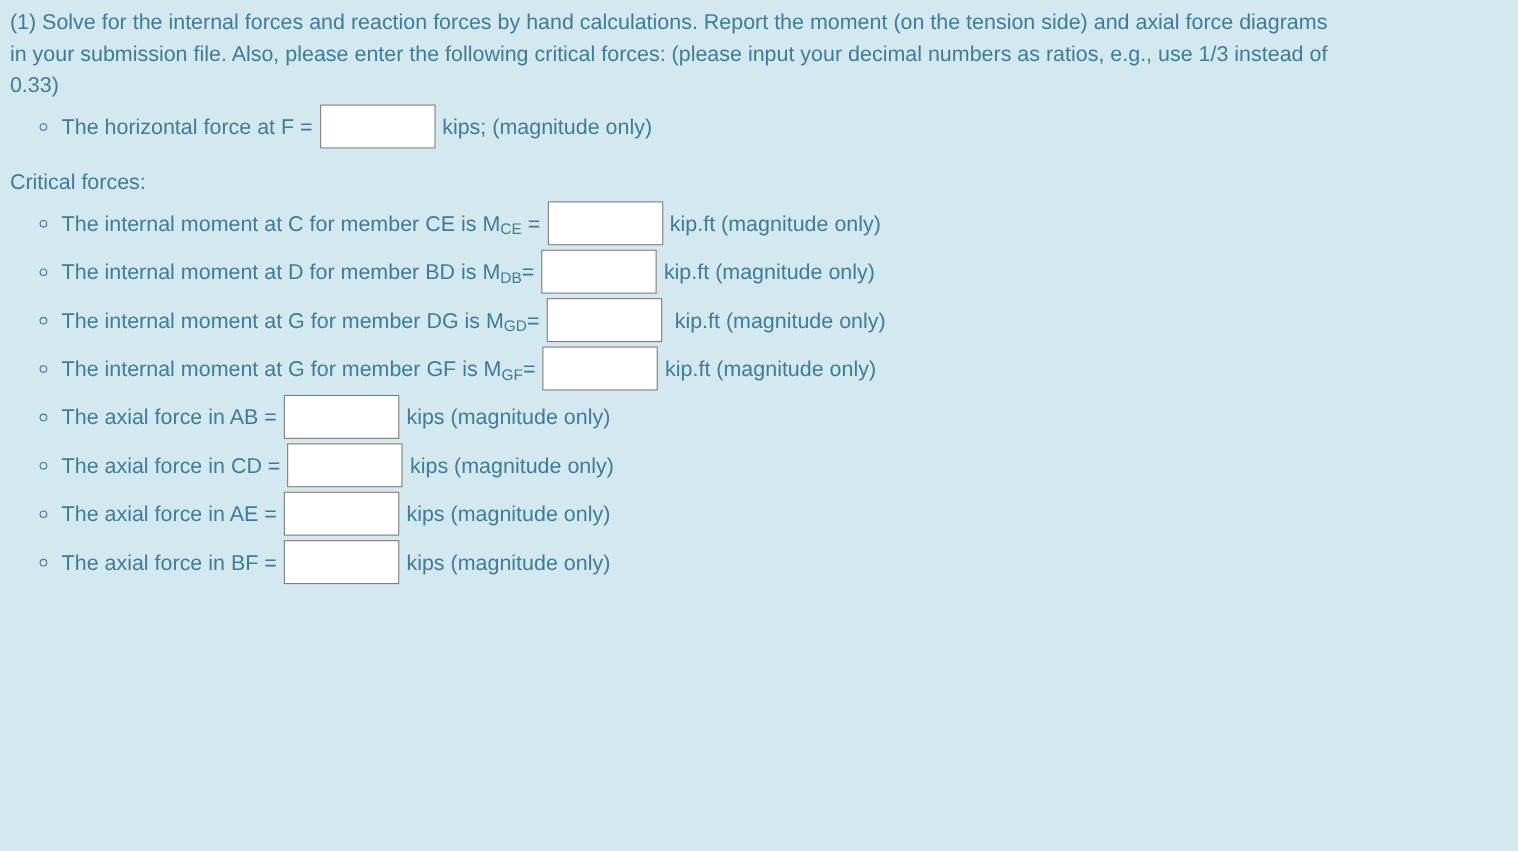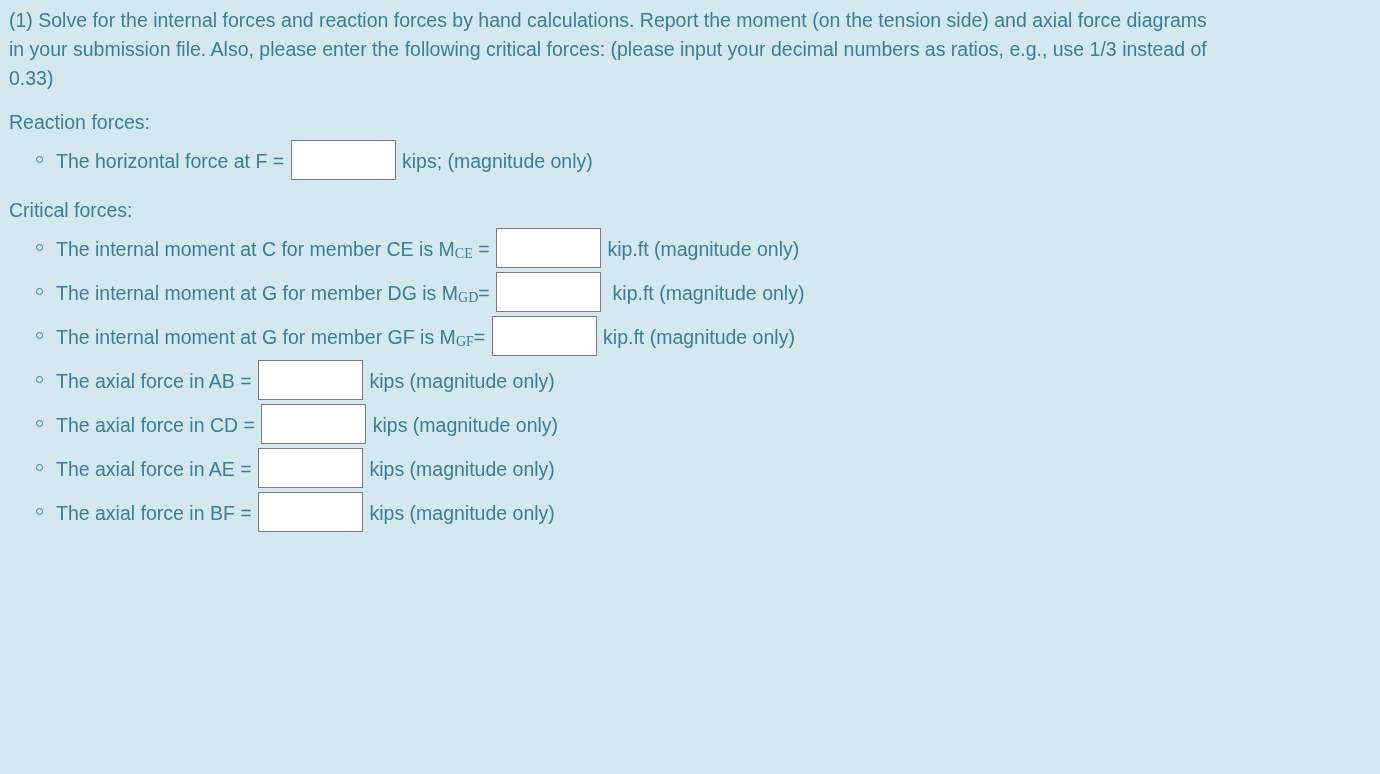--- a/index.html
+++ b/index.html
@@ -106,41 +106,39 @@
   .unit {
     display: inline;
     vertical-align: middle;
   }
 
   sub {
     font-size: 0.72em;
     vertical-align: baseline;
     position: relative;
     top: 0.30em;
-    font-family: Liberation Serif, serif;
   }
 
   .reaction-list {
     margin-top: 9px;
   }
 
   .critical-list {
     margin-top: 9px;
   }
 
   .gap-sm { display: inline-block; width: 5px; }
 </style>
 </head>
 <body>
 
 <div class="page">
 
   <div class="prompt">(1) Solve for the internal forces and reaction forces by hand calculations. Report the moment (on the tension side) and axial force diagrams in your submission file. Also, please enter the following critical forces: (please input your decimal numbers as ratios, e.g., use 1/3 instead of 0.33)</div>
 
-  <div class="section-label">Reaction forces:</div>
 
   <ul class="qlist reaction-list">
 
 
     <li class="qrow">
       <span class="bullet"></span>
       <span class="lbl">The horizontal force at F =</span>
       <input class="answer-box" type="text" value="" style="">
       <span class="unit">kips; (magnitude only)</span>
     </li>
@@ -153,20 +151,26 @@
 
   <ul class="qlist critical-list">
 
     <li class="qrow">
       <span class="bullet"></span>
       <span class="lbl">The internal moment at C for member CE is M</span><sub>CE</sub><span class="lbl"> =</span>
       <input class="answer-box" type="text" value="" style="">
       <span class="unit">kip.ft (magnitude only)</span>
     </li>
 
+    <li class="qrow">
+      <span class="bullet"></span>
+      <span class="lbl">The internal moment at D for member BD is M</span><sub>DB</sub><span class="lbl">=</span>
+      <input class="answer-box" type="text" value="" style="">
+      <span class="unit">kip.ft (magnitude only)</span>
+    </li>
 
     <li class="qrow">
       <span class="bullet"></span>
       <span class="lbl">The internal moment at G for member DG is M</span><sub>GD</sub><span class="lbl">=</span>
       <input class="answer-box" type="text" value="" style="">
       <span class="gap-sm"></span><span class="unit">kip.ft (magnitude only)</span>
     </li>
 
     <li class="qrow">
       <span class="bullet"></span>

